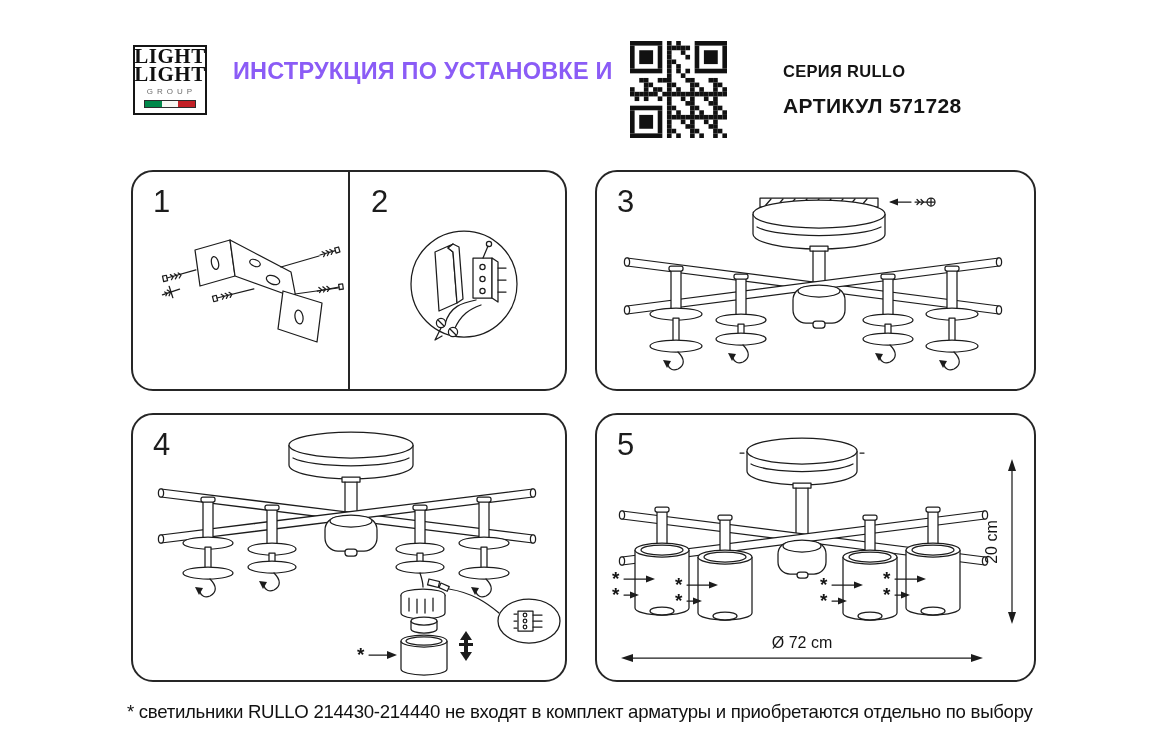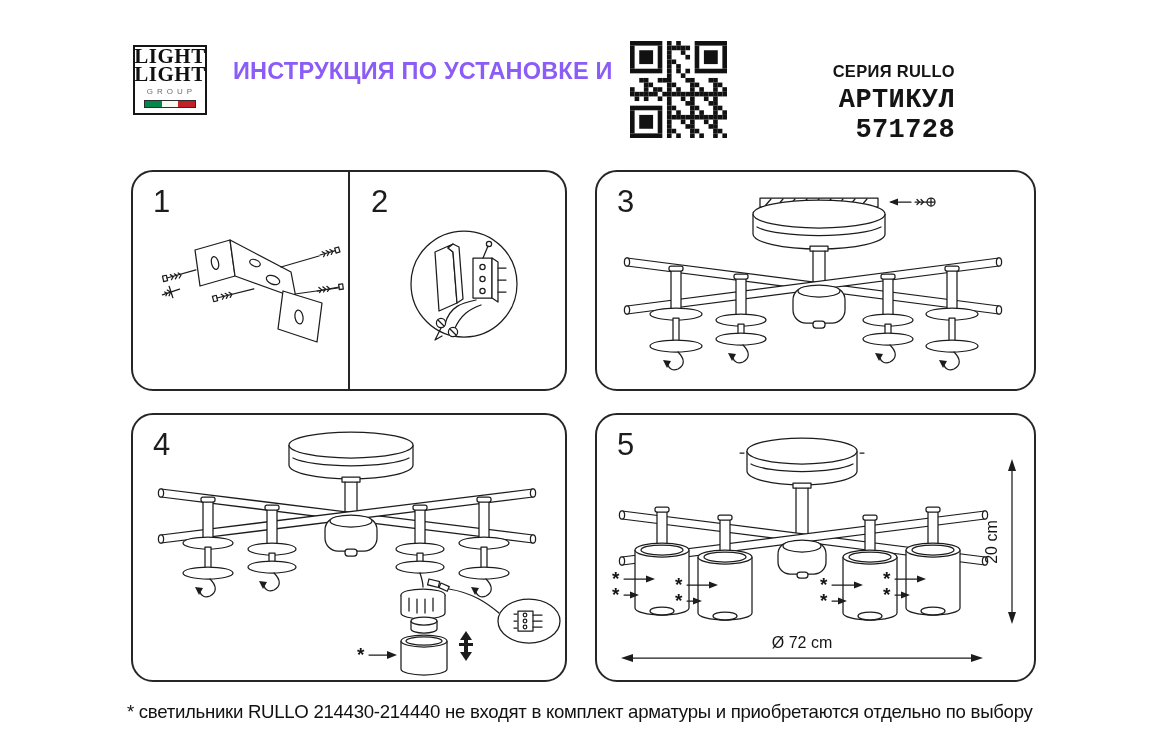--- a/index.html
+++ b/index.html
@@ -24,24 +24,24 @@
   .logo-flag{ width:52px; height:8px; border:1px solid #2c2c2c; display:flex; }
   .logo-flag span{ flex:1; }
   .fg{ background:#00884a; } .fw{ background:#f7f7f2; } .fr{ background:#c22026; }
 
   .title{
     position:absolute; left:233px; top:56px;
     font-size:23.5px; font-weight:700; line-height:31px; letter-spacing:.2px; color:#8b5cf6;
   }
   .qr{ position:absolute; left:630px; top:41px; width:97px; height:97px; }
   .series-block{
-    position:absolute; left:751px; top:62px; width:204px; text-align:right; color:#141414;
+    position:absolute; left:783px; top:62px; width:204px; text-align:left; color:#141414;
   }
   .series-line{ font-size:16.5px; font-weight:700; letter-spacing:.3px; }
-  .article-line{ font-size:27px; font-weight:700; letter-spacing:.4px; margin-top:4px;font-family:Liberation Mono, monospace; }
+  .article-line{ font-size:21px; font-weight:700; letter-spacing:.4px; margin-top:13px; }
 
   
   .panel{
     position:absolute; border:2px solid #262626; border-radius:22px; background:#fff;
   }
   #box12{ left:131px; top:170px; width:436px; height:221px; }
   #box12 .divider{
     position:absolute; left:215px; top:0; width:2px; height:100%; background:#262626;
   }
   #box3{ left:595px; top:170px; width:441px; height:221px; }

